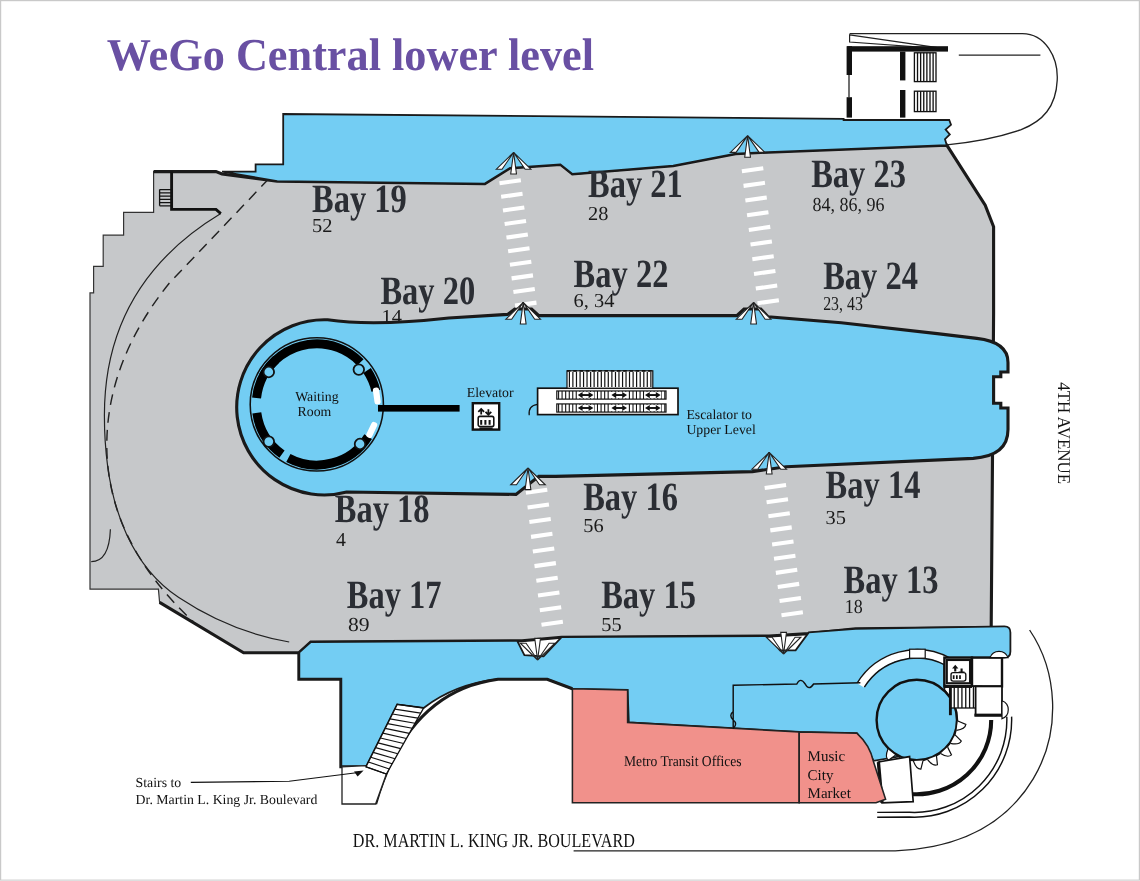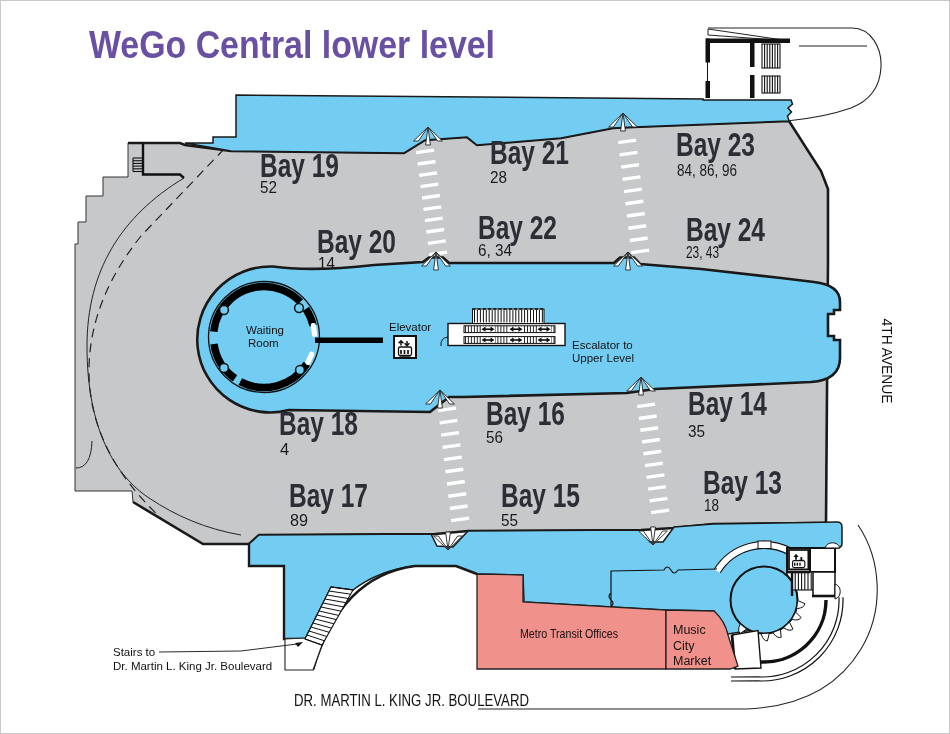--- a/index.html
+++ b/index.html
@@ -1,17 +1,17 @@
 <!DOCTYPE html>
 <html><head>
 <meta charset="utf-8">
 <style>
 html,body{margin:0;padding:0;background:#fff;}
 .page{position:relative;width:948px;height:732px;border:1px solid #c9c9c9;background:#fff;
- font-family:Liberation Sans, sans-serif;}
+ font-family:Liberation Serif, serif;}
 svg{position:absolute;left:0;top:0;}
 </style>
 </head>
 <body>
 <div class="page">
 <svg width="948" height="732" viewBox="0 0 948 732">
 
 <text x="88" y="57" font-size="38" font-weight="bold" fill="#6950a3" textLength="406" lengthAdjust="spacingAndGlyphs">WeGo Central lower level</text>
 
 <g>

